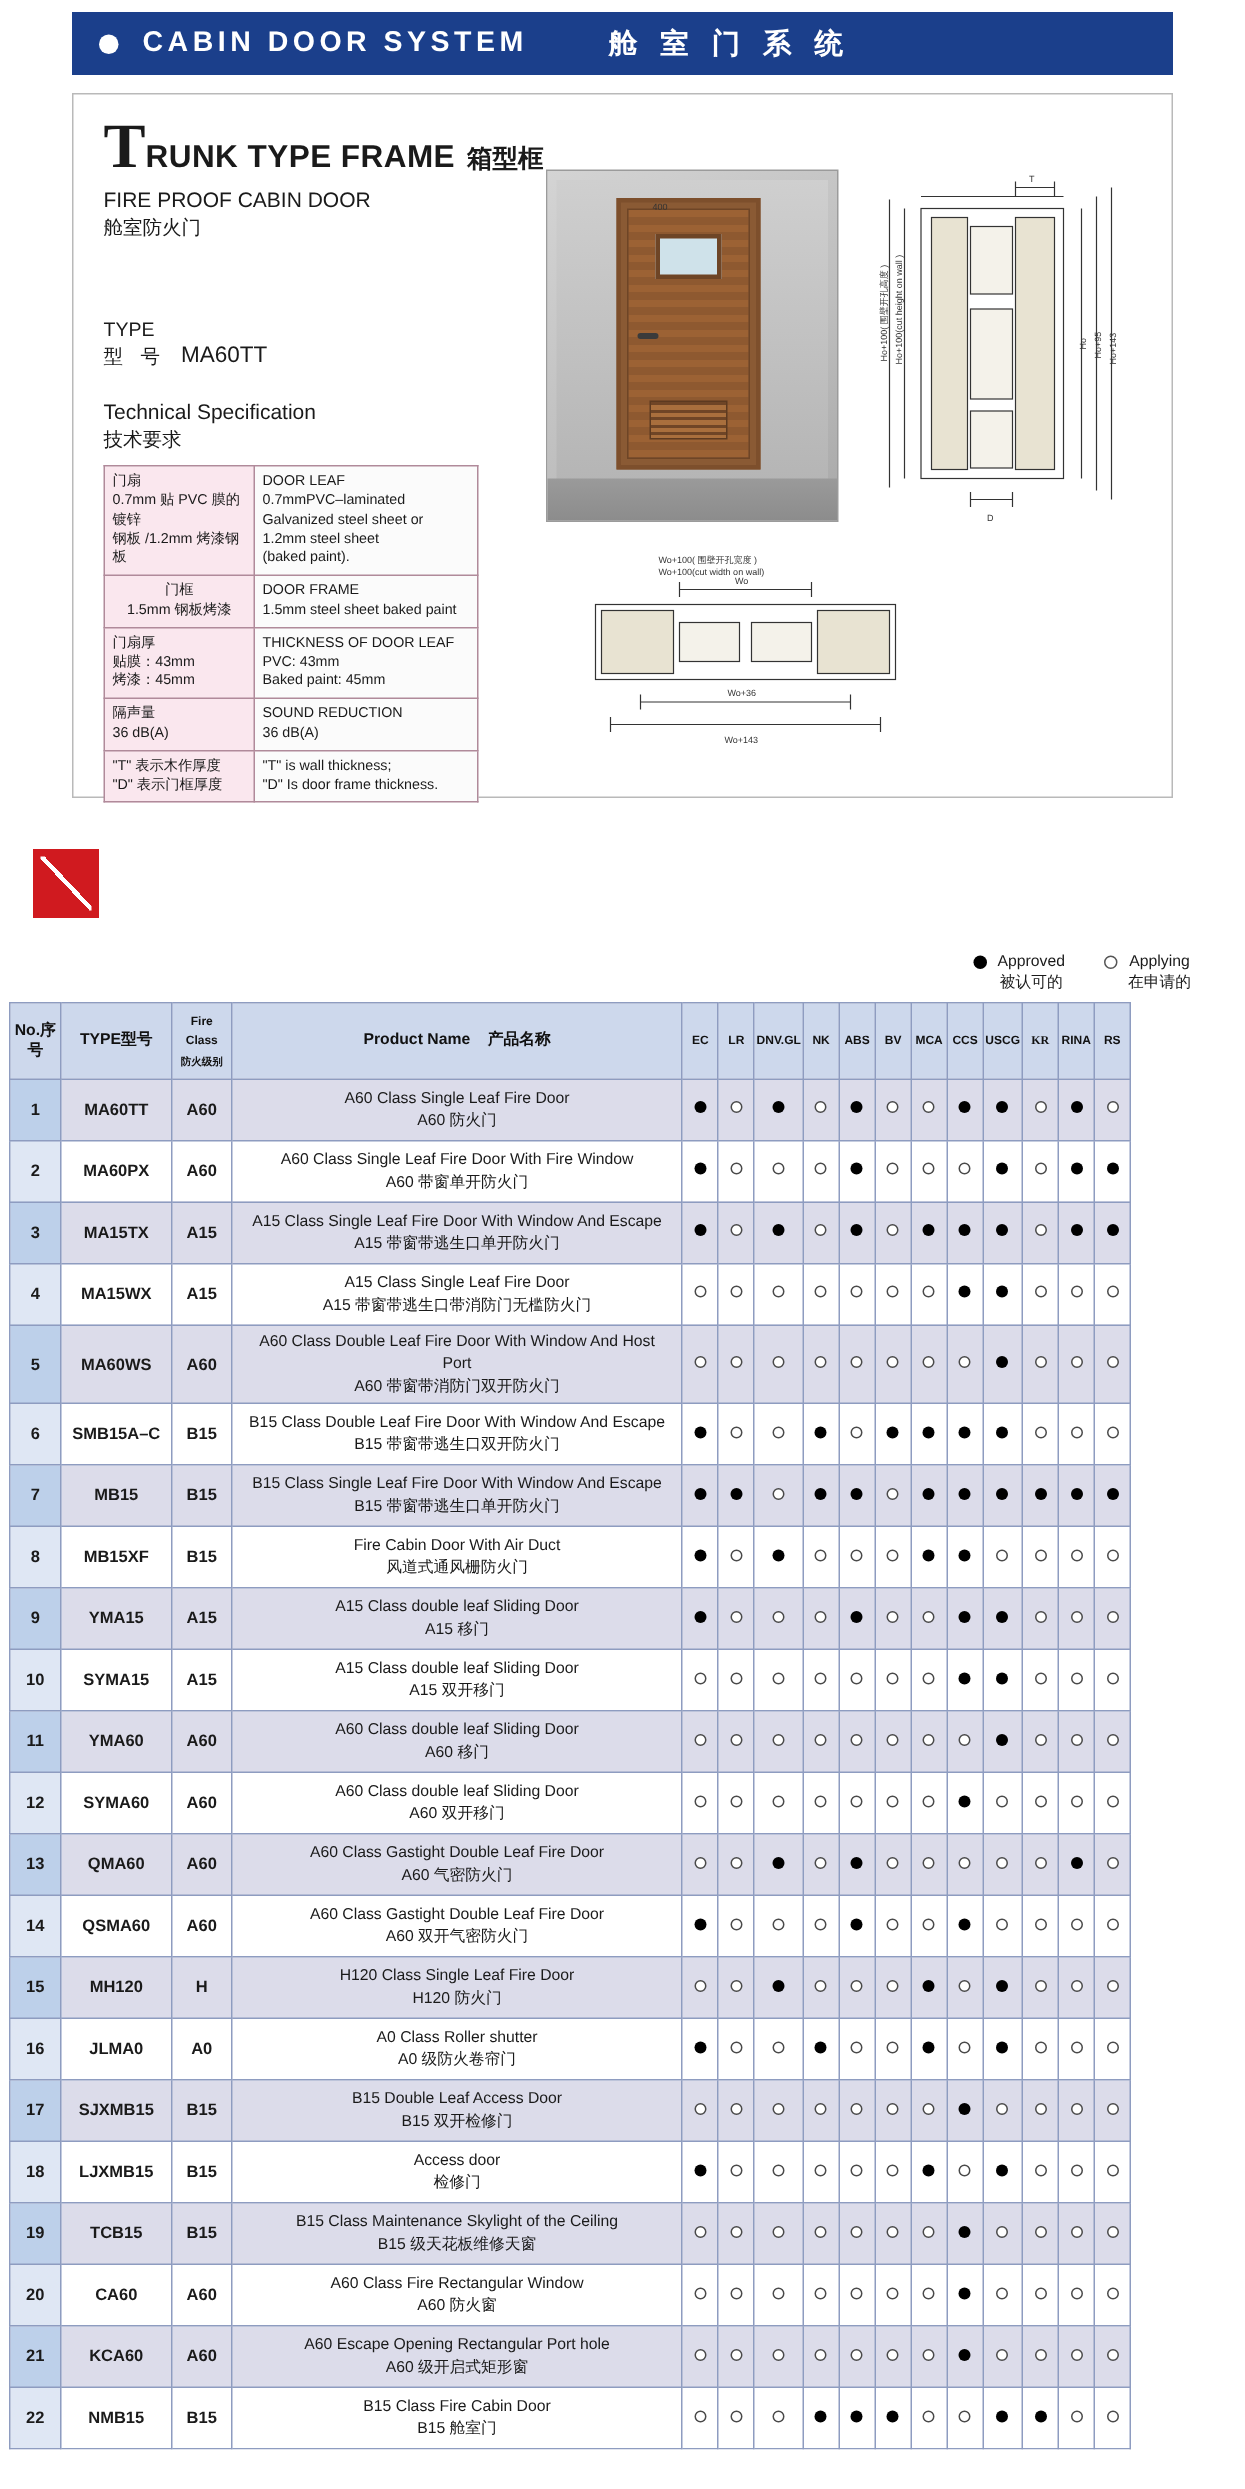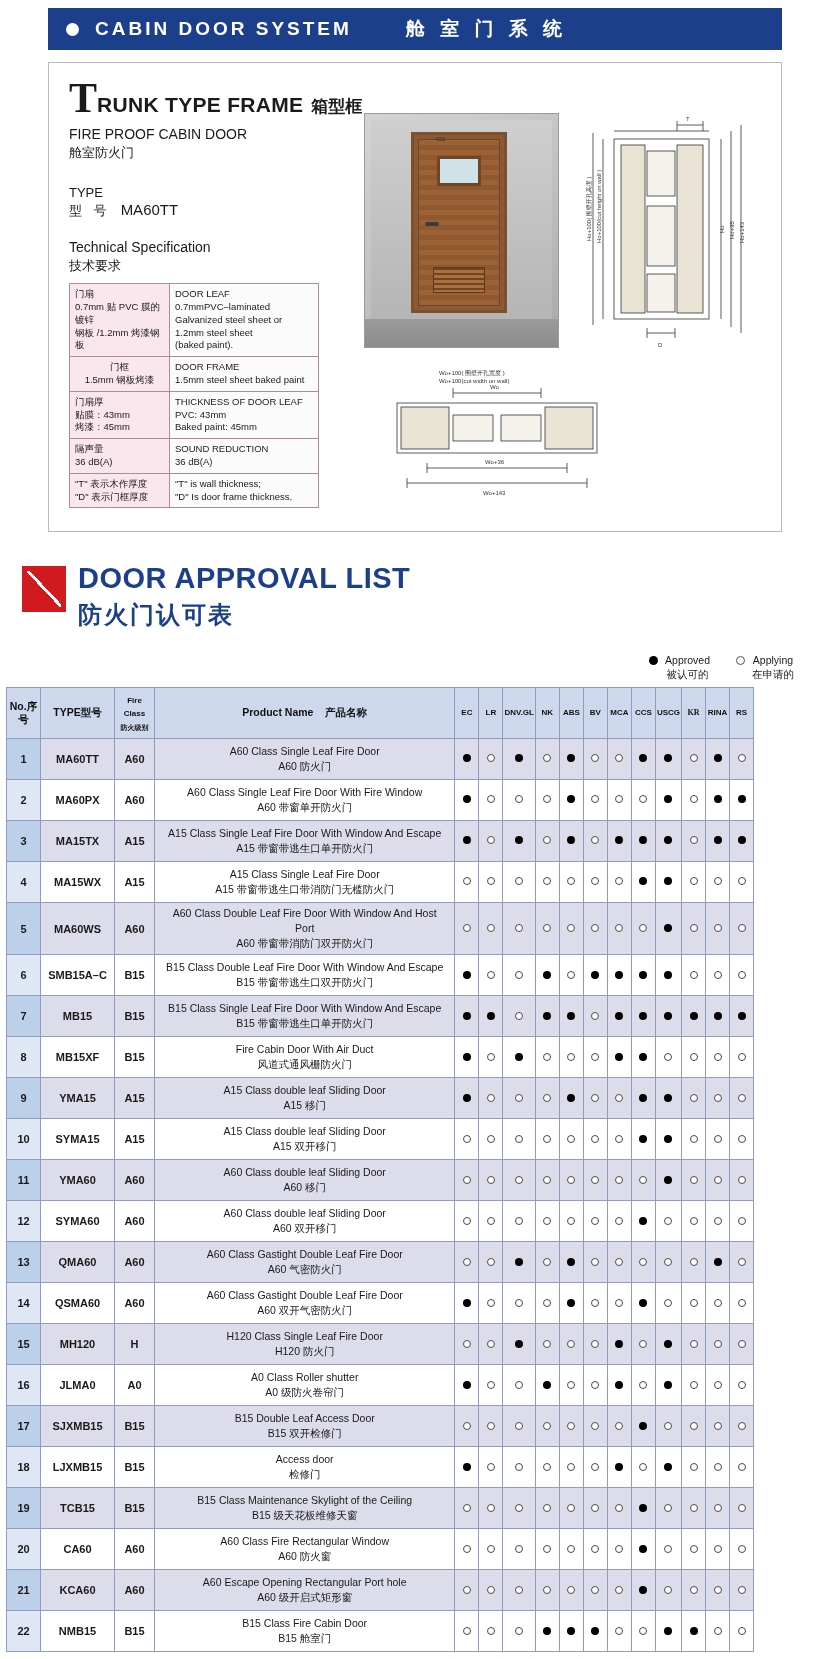--- a/index.html
+++ b/index.html
@@ -50,21 +50,21 @@
     font-family: "Liberation Serif", serif;
   }
   .title-en {
     font-size: 21px; font-weight: bold; letter-spacing: .3px;
     font-family: "Liberation Sans", sans-serif;
   }
   .title-cn { font-size: 17px; font-weight: bold; margin-left: 8px; }
   .sub-en { font-size: 14px; margin-top: 8px; }
   .sub-cn { font-size: 13px; margin-top: 2px; }
   .type-block { margin-top: 22px; display: flex; align-items: flex-end; }
-  .type-lab { font-size: 13px; line-height: 1.35; }
+  .type-lab { font-size: 13px; line-height: 1.35; margin-top: 28px; }
   .type-lab .cn { letter-spacing: 4px; }
   .type-val { font-size: 15px; margin-left: 10px; margin-bottom: 1px; }
   .spec-hdr { margin-top: 20px; font-size: 14px; }
   .spec-hdr .cn { font-size: 13px; display: block; margin-top: 2px; }
 
   table.spec {
     margin-top: 8px;
     border-collapse: collapse;
     width: 250px;
     font-size: 9.5px;
@@ -355,24 +355,20 @@
           <text x="123" y="26">Wo</text>
           <text x="118" y="101">Wo+36</text>
           <text x="116" y="132">Wo+143</text>
         </g>
       </svg>
     </div>
   </div>
 
   <div class="sec">
     <div class="mark"></div>
-    <div>
-      <h2>DOOR APPROVAL LIST</h2>
-      <h3>防火门认可表</h3>
-    </div>
   </div>
 
   <div class="legend" id="legend">
       <div class="itm">
         <span class="g filled"></span>
         <span class="tx"><span>Approved</span><span class="cn">被认可的</span></span>
       </div>
       <div class="itm">
         <span class="g open"></span>
         <span class="tx"><span>Applying</span><span class="cn">在申请的</span></span>

